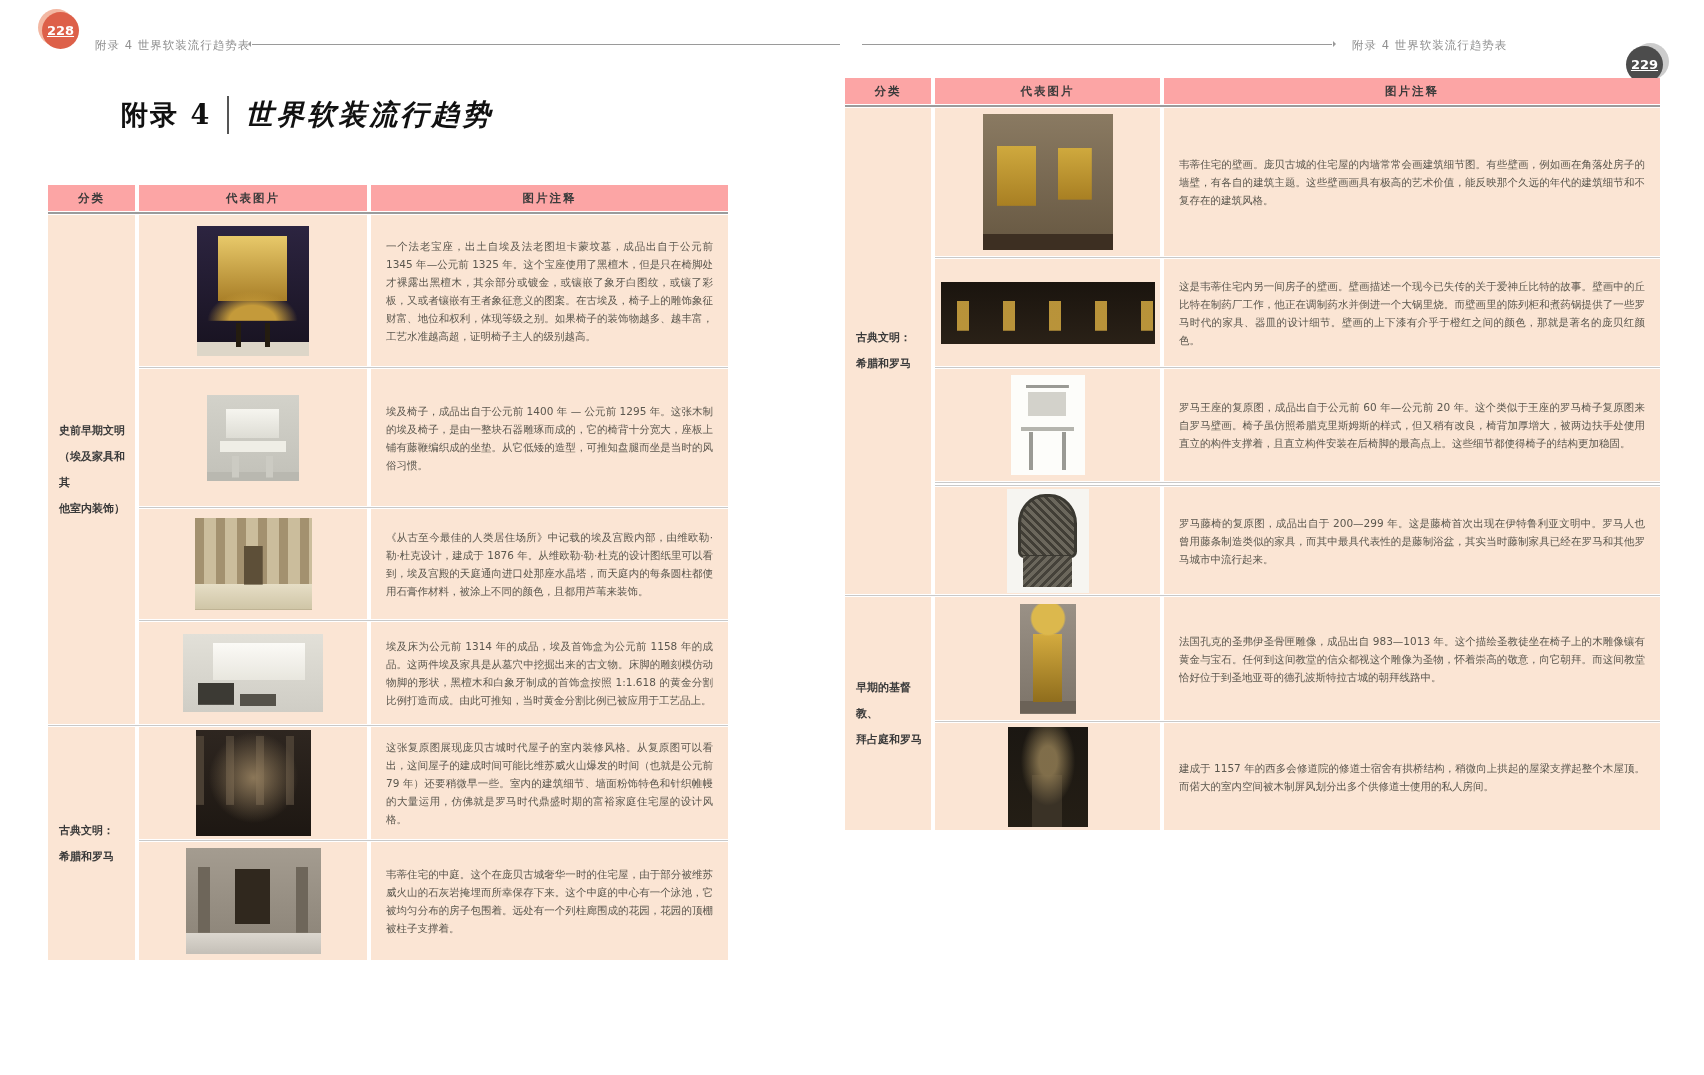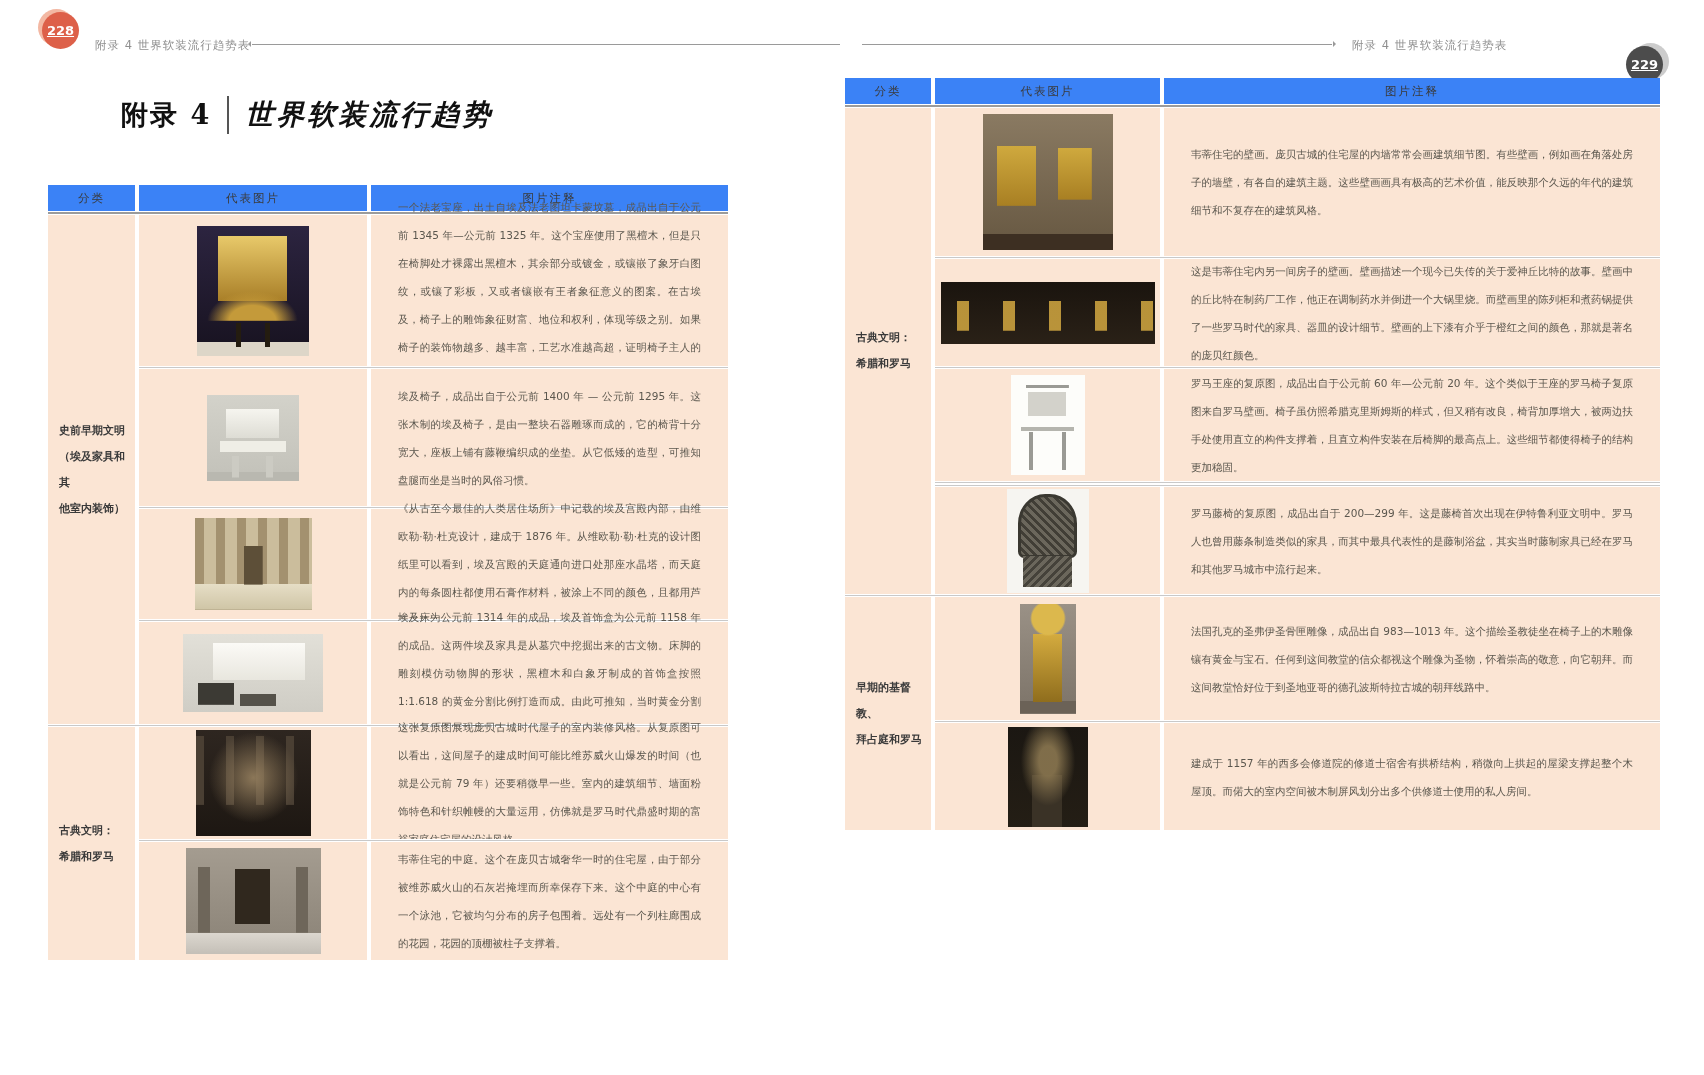--- a/index.html
+++ b/index.html
@@ -29,35 +29,35 @@
   .title{position:absolute;left:121px;top:96px;display:flex;align-items:center;
     font-family:"DejaVu Serif",serif;font-weight:bold;color:#111;}
   .title .pre{font-size:27px;letter-spacing:2px;}
   .title .bar{width:2px;height:38px;background:#555;margin:0 16px;}
   .title .main{font-size:28px;letter-spacing:3px;font-style:italic;}
   
   .tbl{position:absolute;}
   .tbl-left{left:48px;top:185px;width:680px;}
   .tbl-right{left:845px;top:78px;width:815px;}
   .thead{display:flex;gap:4px;height:26px;}
-  .thead .hcell{background:#3b82f6;display:flex;align-items:center;justify-content:center;
-    font-size:11.5px;font-weight:normal;color:#3a3a3a;letter-spacing:2px;}
+  .thead .hcell{background:#fca5a5;display:flex;align-items:center;justify-content:center;
+    font-size:11.5px;font-weight:bold;color:#3a3a3a;letter-spacing:2px;}
   .head-underline{height:2px;background:#9b9b9b;margin:1px 0;}
   .c-cat-l{width:87px;} .c-img-l{width:228px;} .c-note-l{flex:1;}
   .c-cat-r{width:86px;} .c-img-r{width:225px;} .c-note-r{flex:1;}
   .group{display:flex;gap:4px;}
   .cat{background:#fbe5d4;display:flex;flex-direction:column;justify-content:center;
     font-size:11px;font-weight:bold;color:#3a3a3a;line-height:26px;padding:0 0 0 11px;}
   .tbl-left .cat{width:76px;} .tbl-right .cat{width:75px;}
   .rows{flex:1;display:flex;flex-direction:column;}
   .row{display:flex;gap:4px;}
   .img-cell{background:#fbe5d4;display:flex;align-items:center;justify-content:center;}
   .tbl-left .img-cell{width:228px;} .tbl-right .img-cell{width:225px;}
   .note-cell{flex:1;background:#fbe5d4;display:flex;align-items:center;padding:0 15px;}
-  .note{font-size:10.5px;line-height:28px;color:#5b574e;text-align:justify;margin:12px;}
+  .note{font-size:10.5px;line-height:18px;color:#5b574e;text-align:justify;margin:0;}
   .sep{height:3px;background:linear-gradient(#ffffff 0 1px,#c9c9c9 1px 2px,#ffffff 2px 3px);}
   .gsep{height:3px;background:linear-gradient(#ffffff 0 1px,#c9c9c9 1px 2px,#ffffff 2px 3px);}
   
   .photo{position:relative;flex:none;}
   .p-throne{background:
     linear-gradient(#241c10 0 0) 36% 92%/5px 24px no-repeat,
     linear-gradient(#241c10 0 0) 64% 92%/5px 24px no-repeat,
     radial-gradient(ellipse at 50% 100%,#c49a3a 32%,rgba(0,0,0,0) 62%) 50% 64%/92% 26% no-repeat,
     linear-gradient(#e8c96a,#a97f28) 50% 10px/62% 50% no-repeat,
     linear-gradient(#ddd6c8 0 0) 0 100%/100% 14px no-repeat,

